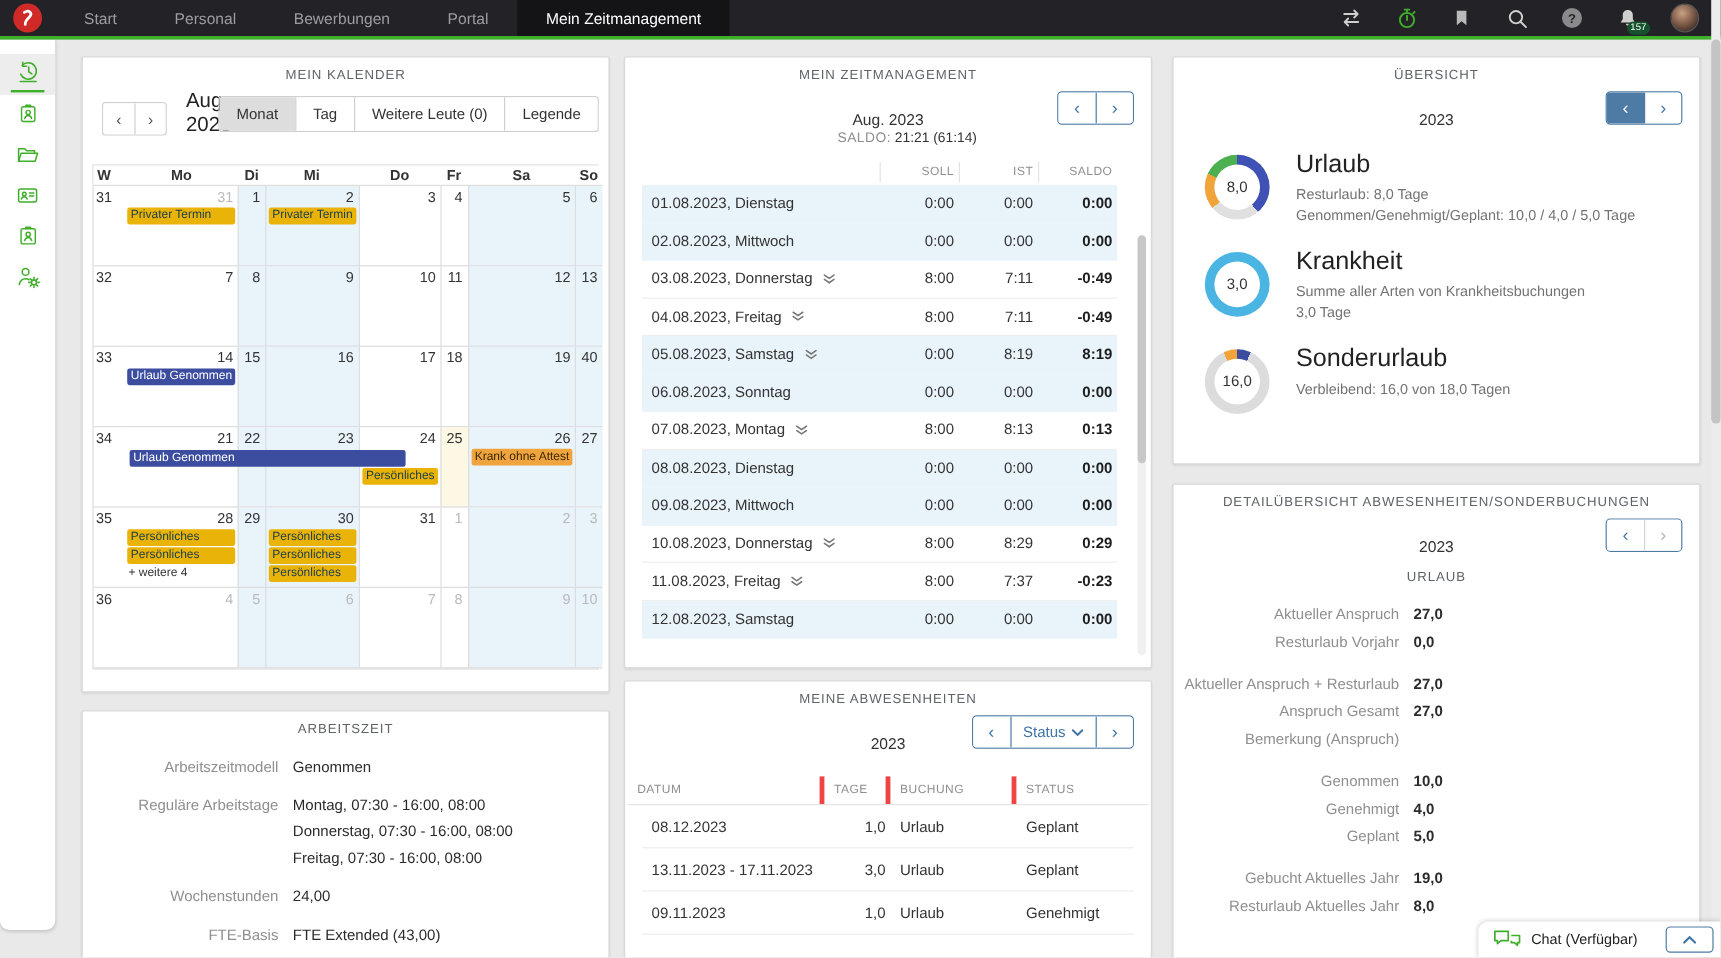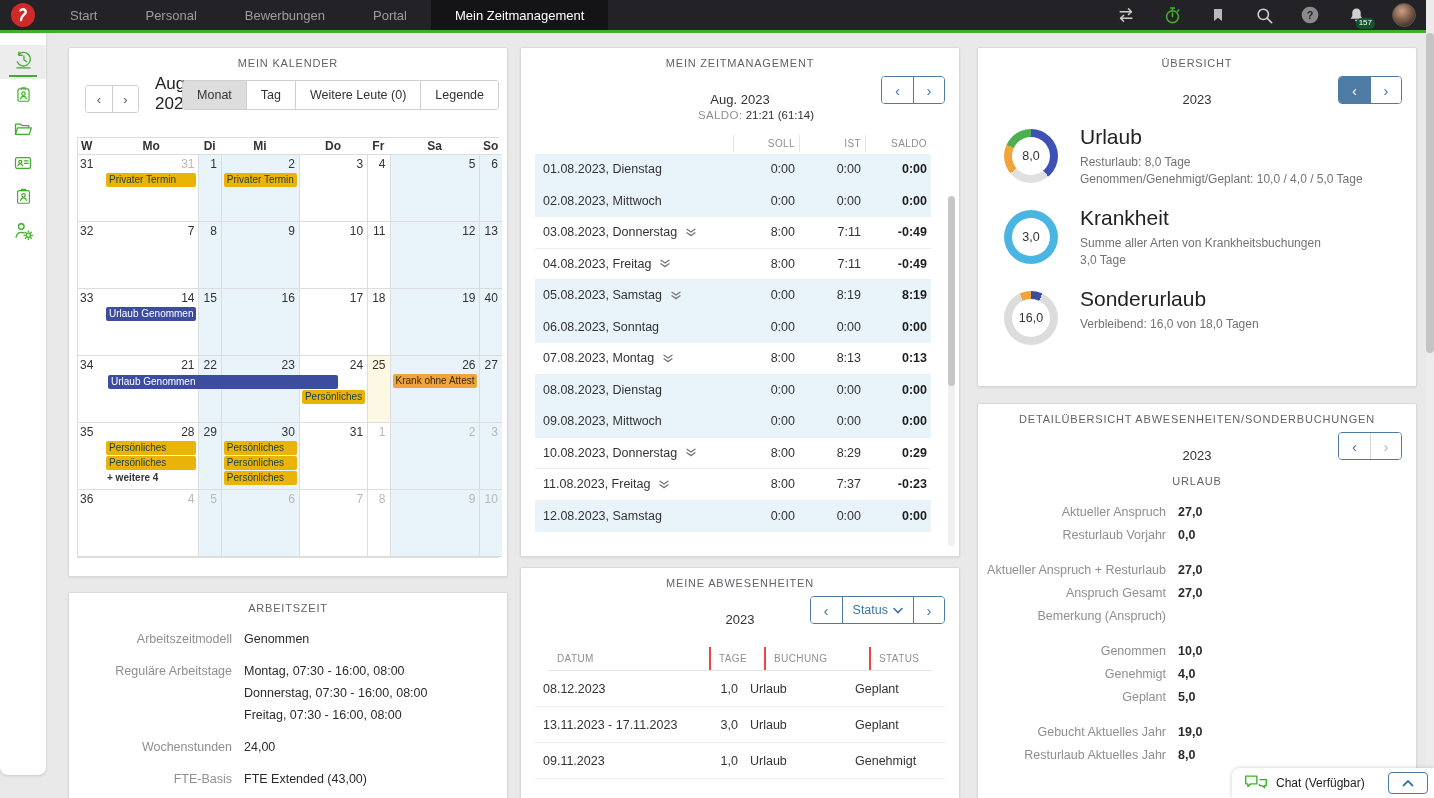--- a/index.html
+++ b/index.html
@@ -57,43 +57,43 @@
   .cal-cell.today { background:#fcf8e3; }
   .cal-wnum { height:67px; border-bottom:1px solid #ddd; font-size:12px; padding:2px 2px; color:#333; }
   .day-num { text-align:right; padding:2px 4px 1px; color:#333; }
   .day-num.muted { color:#b9b9b9; }
   .chip { font-size:10px; line-height:13px; height:14px; margin:1px 2px 1px 2px; padding:0 3px; border-radius:2px; white-space:nowrap; overflow:hidden; }
   .chip.personal { background:#eab308; color:#173d4f; }
   .chip.vacation { background:#3c4da0; color:#fff; }
   .chip.sick { background:#efa43d; color:#3d2800; }
   .chip.span { position:absolute; left:2px; top:18px; width:230px; z-index:2; }
   .chip.row1 { margin-top:17px; }
-  .more-link { font-size:10px; padding:1px 3px; color:#333;font-weight:bold; }
+  .more-link { font-size:10px; padding:1px 3px; color:#333; }
 
   
   #zeit-card { left:520px; top:47px; width:440px; height:510px; }
   .saldo-line { text-align:center; font-size:11.5px; margin-top:2px;padding-left:32px; }
   .saldo-line .lbl { color:#8f8f8f; letter-spacing:.4px; }
   .saldo-line .val { color:#333; }
   .zeit-head { display:flex; margin:14px 14px 0 14px; padding-right:14px; }
   .zeit-head .sp { flex:1; }
   .zeit-head .col { width:66px; text-align:right; font-size:10px; color:#8f8f8f; letter-spacing:.4px; padding:3px 4px 3px 0; border-left:1px solid #e4e4e4; }
   .zeit-rows { margin:2px 14px 0 14px; padding-right:14px; position:relative; }
   .zeit-row { display:flex; align-items:center; height:31.5px; border-bottom:1px solid #eee; }
   .zeit-row.off { background:#e8f3fa; border-bottom-color:#e8f3fa; }
   .zeit-row .date { flex:1; font-size:12.5px; color:#333; padding-left:8px; display:flex; align-items:center; gap:8px; }
   .zeit-row .c { width:66px; text-align:right; font-size:12.5px; color:#333; padding-right:4px; }
   .zeit-row .c.saldo { font-weight:bold; color:#1d1d1d; }
   .panel-scroll { position:absolute; right:4px; width:7px; border-radius:4px; background:#f0f0f0; }
   .panel-scroll .thumb { position:absolute; left:0; width:7px; border-radius:4px; background:#c7c7c7; }
 
   
   #abw-card { left:520px; top:567px; width:440px; height:260px; }
-  .abw-head { display:flex; margin:20px 28px 0; border-bottom:1px solid #e4e4e4; }
-  .abw-head .col { font-size:10px; color:#8f8f8f; letter-spacing:.4px; padding:6px 0; border-left:2px solid #ef4444; padding-left:8px; }
+  .abw-head { display:flex; margin:20px 2px 0; border-bottom:1px solid #e4e4e4; }
+  .abw-head .col { font-size:10px; color:#8f8f8f; letter-spacing:.4px; padding:6px 0; border-left:4px solid #ef4444; padding-left:8px; }
   .abw-head .col.first { border-left:none; padding-left:8px; }
   .abw-row { display:flex; margin:0 14px; border-bottom:1px solid #eee; height:36px; align-items:center; font-size:12.5px; }
   .cw-datum { width:160px; } .cw-tage { width:55px; text-align:right; padding-right:12px; } .cw-buch { width:105px; } .cw-stat { flex:1; }
   .abw-row .cw-datum { padding-left:8px; }
   .abw-head .cw-tage { text-align:left; }
 
   
   #ueber-card { left:977px; top:47px; width:440px; height:340px; }
   .ov-item { display:flex; margin:18px 20px 0 26px; gap:22px; }
   .donut { width:54px; height:54px; border-radius:50%; position:relative; flex:none; margin-top:4px; }

